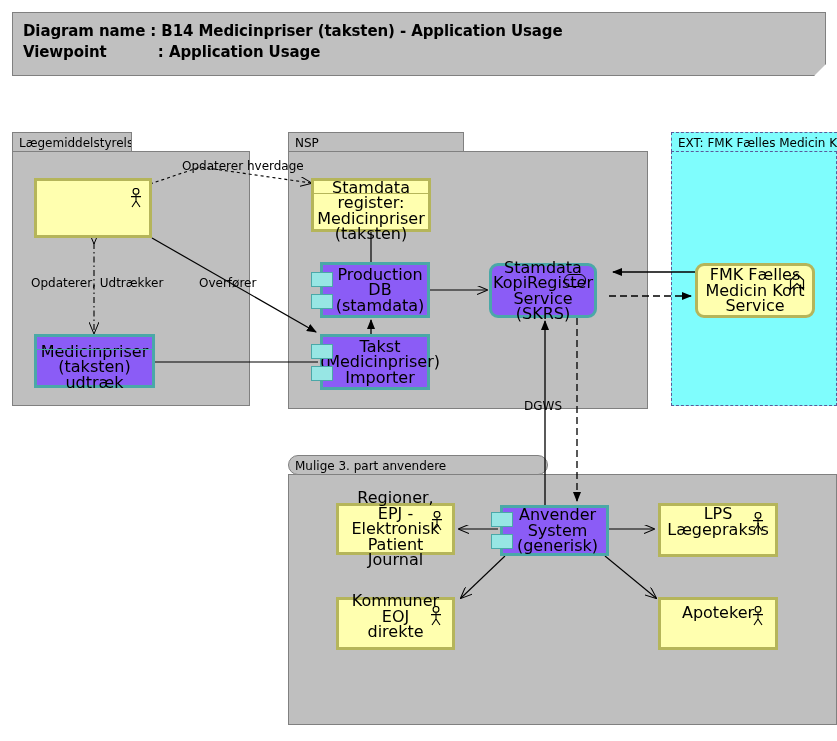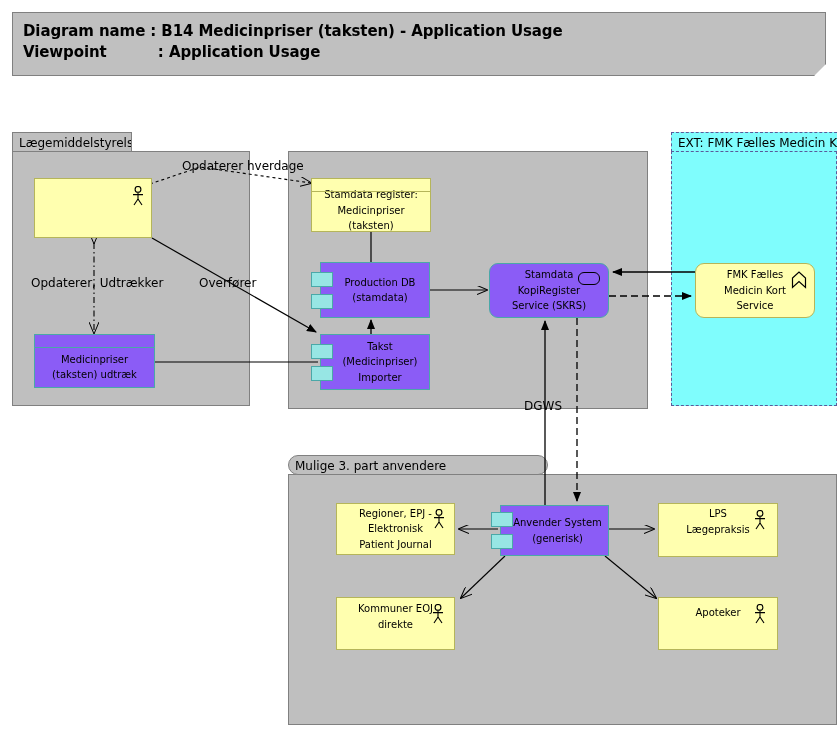--- a/index.html
+++ b/index.html
@@ -20,23 +20,23 @@
   .group .tab{position:absolute;left:0;top:0;box-sizing:border-box;
               border:1px solid #808080;background:#bfbfbf;
               font-size:12px;color:#000;padding:2px 6px 0 6px;line-height:17px;
               height:20px;white-space:nowrap;overflow:hidden;z-index:3;}
   .group .body{position:absolute;left:0;top:19px;right:0;bottom:0;
                box-sizing:border-box;border:1px solid #808080;background:#bfbfbf;z-index:1;}
   .group.ext .tab{background:#7ffdfd;border:1px dashed #5a5a9a;}
   .group.ext .body{background:#7ffdfd;border:1px dashed #5a5a9a;}
 
   
-  .node{position:absolute;box-sizing:border-box;border:1px solid #8b5cf6;
+  .node{position:absolute;box-sizing:border-box;border:3px solid #8b5cf6;
         display:flex;align-items:center;justify-content:center;text-align:center;
-        font-size:10px;color:#000;line-height:15.5px;z-index:6;}
+        font-size:16px;color:#000;line-height:15.5px;z-index:6;}
   .node .txt{padding:0 4px;white-space:pre-line;}
   .yellow{background:#ffffaf;border-color:#b5b55a;}
   .cyan{background:#8b5cf6;border-color:#4aa8a8;align-items:center;}
   .rounded{border-radius:9px;}
 
   
   .dataobj .band{position:absolute;left:0;top:0;right:0;height:13px;
                  border-bottom:1px solid #6b6b6b;box-sizing:border-box;}
   .dataobj.yellow .band{border-bottom-color:#b5b55a;}
   .dataobj.cyan .band{border-bottom-color:#4aa8a8;}
@@ -66,20 +66,21 @@
   <div class="line l1">Diagram name : B14 Medicinpriser (taksten) - Application Usage</div>
   <div class="line l2">Viewpoint          : Application Usage</div>
 </div>
 
 <div class="group" style="left:12px;top:132px;width:238px;height:274px;">
   <div class="tab" style="width:120px;">Lægemiddelstyrelsen</div>
   <div class="body"></div>
 </div>
 
 <div class="group" style="left:288px;top:132px;width:360px;height:277px;">
+  <div class="tab" style="width:176px;">NSP</div>
   <div class="body"></div>
 </div>
 
 <div class="group ext" style="left:671px;top:132px;width:166px;height:274px;">
   <div class="tab" style="width:176px;">EXT: FMK Fælles Medicin Kor</div>
   <div class="body"></div>
 </div>
 
 <div class="group" style="left:288px;top:455px;width:549px;height:270px;">
   <div class="tab" style="width:260px;border-radius:10px;">Mulige 3. part anvendere</div>
@@ -163,21 +164,21 @@
 <div class="ctab" style="left:311px;top:294px;"></div>
 
 <div class="node cyan" style="left:320px;top:334px;width:110px;height:56px;">
   <div class="txt" style="padding-left:14px;">Takst
 (Medicinpriser)
 Importer</div>
 </div>
 <div class="ctab" style="left:311px;top:344px;"></div>
 <div class="ctab" style="left:311px;top:366px;"></div>
 
-<div class="node cyan rounded" style="left:489px;top:263px;width:120px;height:55px;">
+<div class="node cyan rounded" style="left:489px;top:263px;width:108px;height:55px;">
   <div class="txt">Stamdata
 KopiRegister
 Service (SKRS)</div>
   <div class="ovalicon" style="right:8px;top:8px;"></div>
 </div>
 
 <div class="node yellow rounded" style="left:695px;top:263px;width:120px;height:55px;">
   <div class="txt">FMK Fælles
 Medicin Kort
 Service</div>

